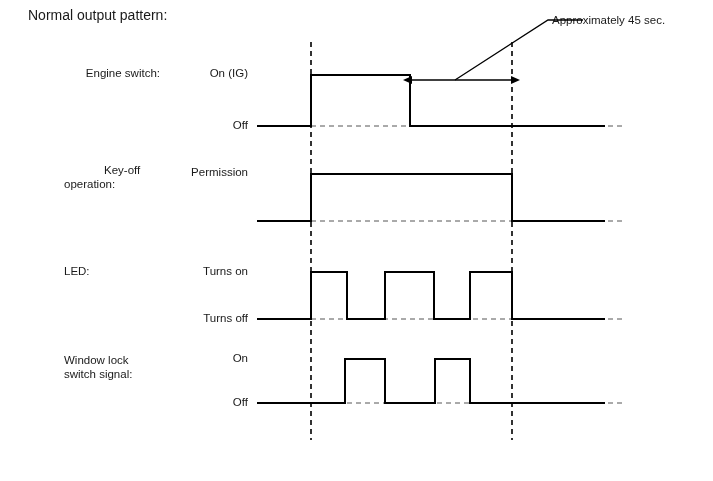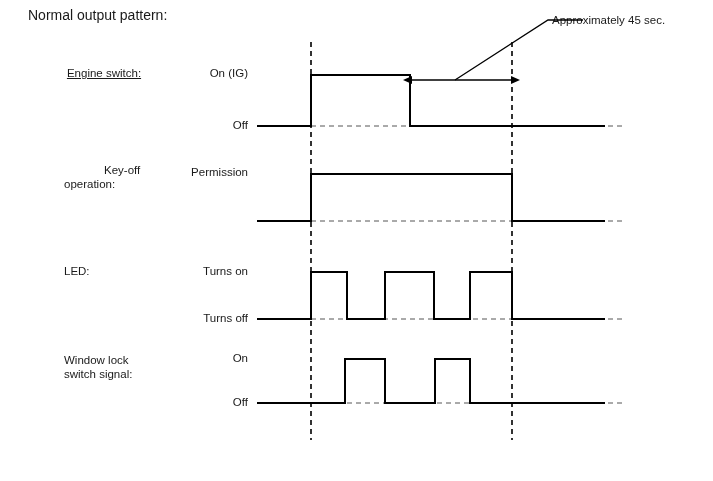--- a/index.html
+++ b/index.html
@@ -35,22 +35,21 @@
     font-size: 14px;
   }
   svg.wave-layer {
     position: absolute;
     left: 0; top: 0;
     width: 713px;
     height: 481px;
     pointer-events: none;
   }
   .signal-name {
-    text-align: center;
-    text-decoration: underline;
+    text-align: right;
   }
 </style>
 </head>
 <body>
 
 <div id="diagram-root">
 
   <div class="txt title-text" style="left:28px; top:8px;">Normal output pattern:</div>
 
   <div class="txt" style="left:552px; top:13px;">Approximately 45 sec.</div>

